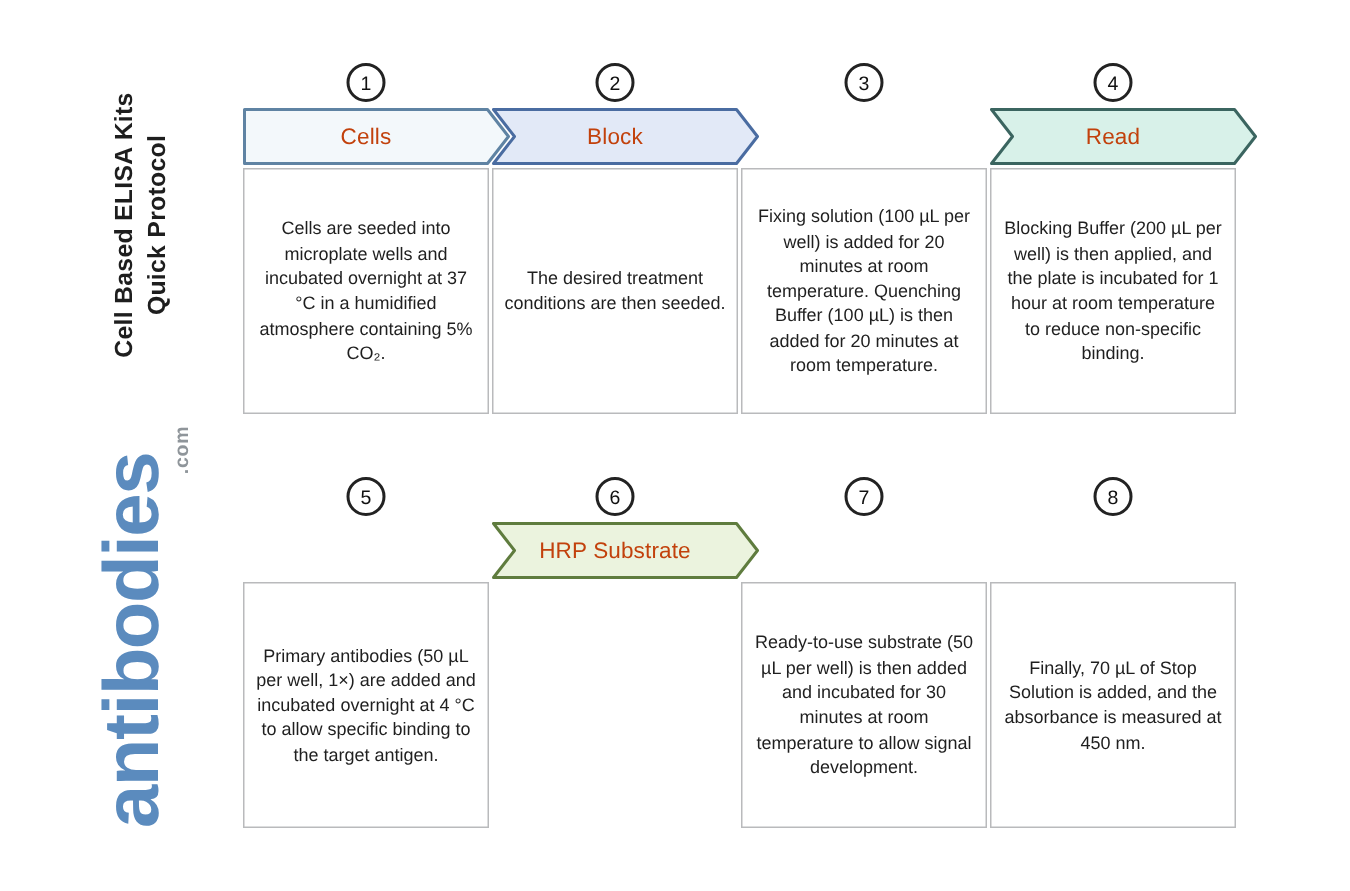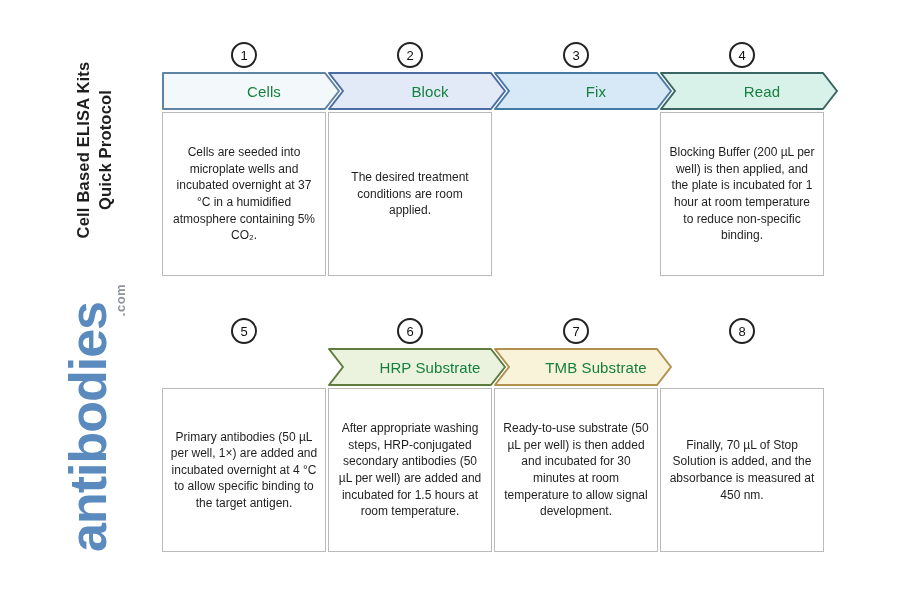--- a/index.html
+++ b/index.html
@@ -45,21 +45,21 @@
     border:2px solid #222222; border-radius:50%; background:#ffffff;
     box-sizing:border-box; display:flex; align-items:center; justify-content:center;
     font-size:13px; color:#111111;
   }
 
   .arrow { position:absolute; top:30px; left:0; width:164px; height:38px; }
   .arrow svg { position:absolute; top:0; left:0; overflow:visible; display:block; }
   .arrow-label {
     position:absolute; top:0; left:0; width:164px; height:38px;
     display:flex; align-items:center; justify-content:center;
-    font-size:15px; color:#15803d; letter-spacing:.1px;padding-left:20px;
+    font-size:15px; color:#c2410c; letter-spacing:.1px;
   }
 
   .desc {
     position:absolute; top:70px; left:0; width:164px; height:164px;
     box-sizing:border-box; border:1.5px solid #b9babc; background:#ffffff;
     display:flex; align-items:center; justify-content:center;
     padding:8px 7px;
   }
   .desc p {
     margin:0; font-size:12px; line-height:1.38; color:#1f1f1f; text-align:center;
@@ -98,33 +98,30 @@
       <div class="badge">
           <span>2</span>
         </div>
       <div class="arrow">
         <svg width="178" height="38">
           <path d="M1,1 L163,1 L177,19 L163,37 L1,37 L15,19 Z" stroke-width="2" stroke-linejoin="round" fill="#E2E9F7" stroke="#4A6CA1"></path>
         </svg>
         <div class="arrow-label">Block</div>
       </div>
       <div class="desc">
-        <p>The desired treatment conditions are room applied.</p>
+        <p>The desired treatment conditions are then seeded.</p>
       </div>
     </div>
 
     <div class="cell c3">
       <div class="badge">
           <span>3</span>
         </div>
-      <div class="arrow">
-        <svg width="178" height="38">
-          <path d="M1,1 L163,1 L177,19 L163,37 L1,37 L15,19 Z" stroke-width="2" stroke-linejoin="round" fill="#D7E8F6" stroke="#457AA4"></path>
-        </svg>
-        <div class="arrow-label">Fix</div>
+      <div class="desc">
+        <p>Fixing solution (100 µL per well) is added for 20 minutes at room temperature. Quenching Buffer (100 µL) is then added for 20 minutes at room temperature.</p>
       </div>
     </div>
 
     <div class="cell c4">
       <div class="badge">
           <span>4</span>
         </div>
       <div class="arrow">
         <svg width="178" height="38">
           <path d="M1,1 L163,1 L177,19 L163,37 L1,37 L15,19 Z" stroke-width="2" stroke-linejoin="round" fill="#D8F1E9" stroke="#3B6560"></path>
@@ -152,35 +149,26 @@
     <div class="cell c2">
       <div class="badge">
           <span>6</span>
         </div>
       <div class="arrow">
         <svg width="178" height="38">
           <path d="M1,1 L163,1 L177,19 L163,37 L1,37 L15,19 Z" stroke-width="2" stroke-linejoin="round" fill="#EBF3DE" stroke="#5F7C3E"></path>
         </svg>
         <div class="arrow-label">HRP Substrate</div>
       </div>
-      <div class="desc">
-        <p>After appropriate washing steps, HRP-conjugated secondary antibodies (50 µL per well) are added and incubated for 1.5 hours at room temperature.</p>
-      </div>
     </div>
 
     <div class="cell c3">
       <div class="badge">
           <span>7</span>
         </div>
-      <div class="arrow">
-        <svg width="178" height="38">
-          <path d="M1,1 L163,1 L177,19 L163,37 L1,37 L15,19 Z" stroke-width="2" stroke-linejoin="round" fill="#F9F3D9" stroke="#B0904C"></path>
-        </svg>
-        <div class="arrow-label">TMB Substrate</div>
-      </div>
       <div class="desc">
         <p>Ready-to-use substrate (50 µL per well) is then added and incubated for 30 minutes at room temperature to allow signal development.</p>
       </div>
     </div>
 
     <div class="cell c4">
       <div class="badge">
           <span>8</span>
         </div>
       <div class="desc">

